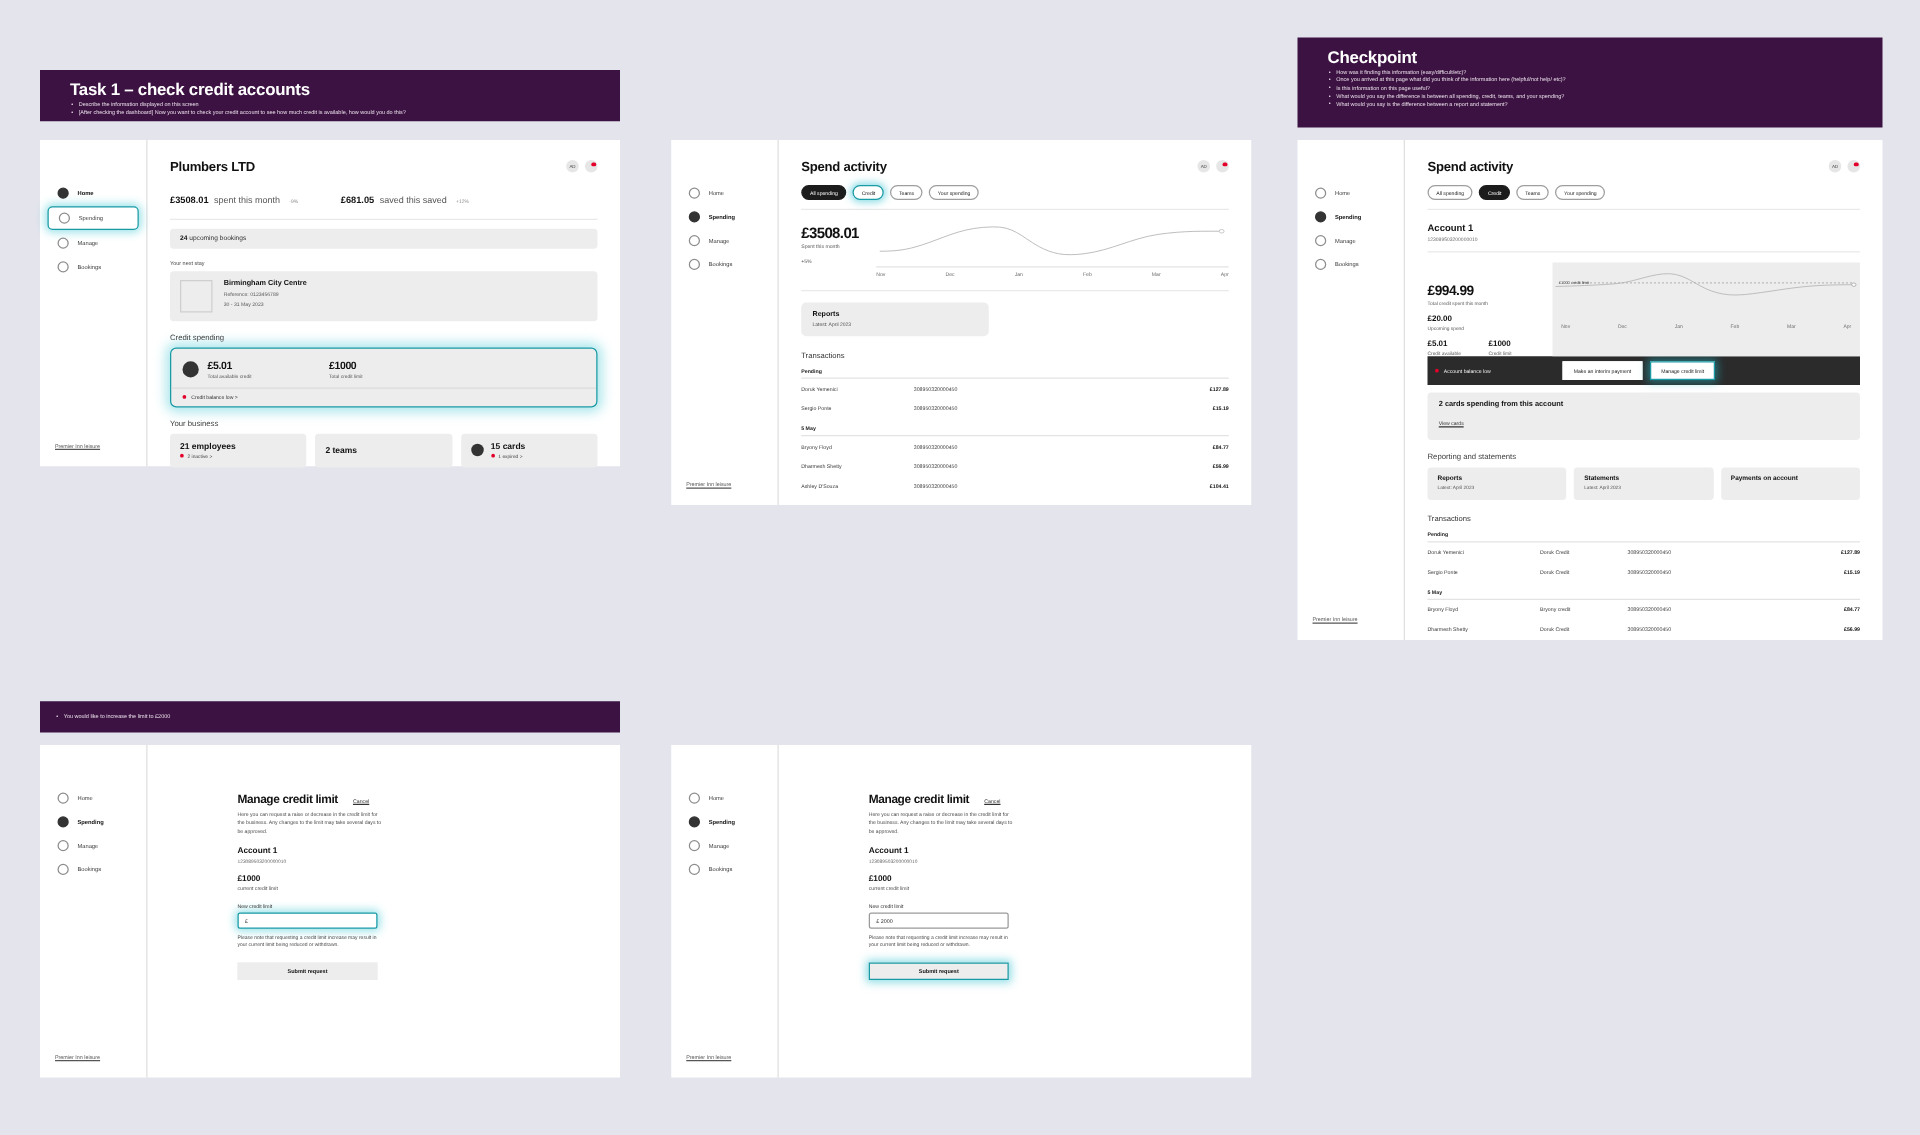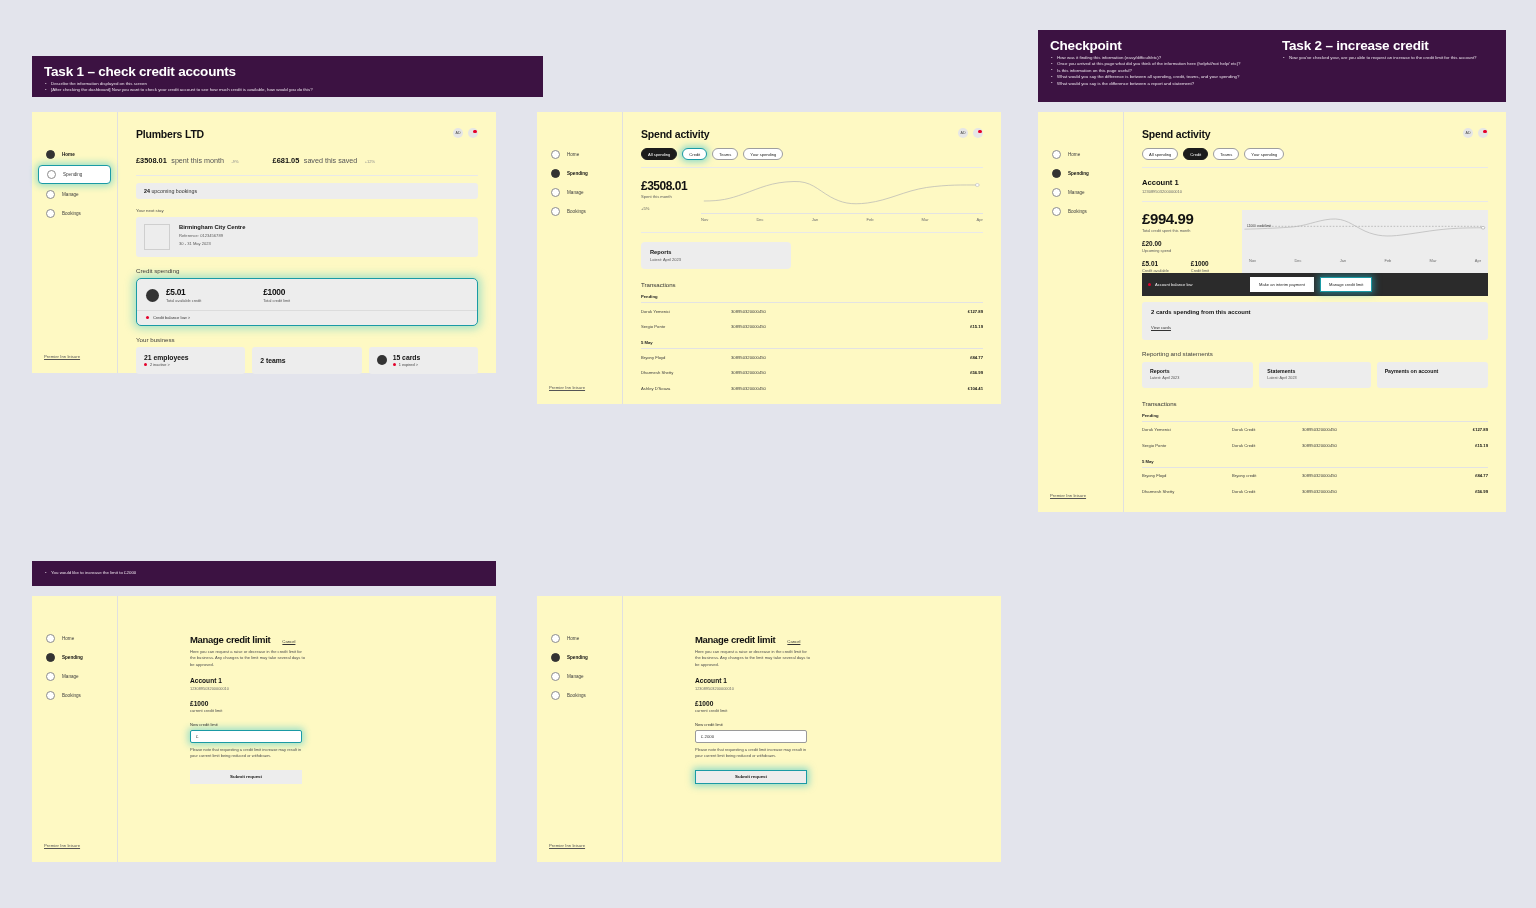--- a/index.html
+++ b/index.html
@@ -9,21 +9,21 @@
     font-family: "Liberation Sans", sans-serif;
     overflow: hidden;
   }
   .canvas { position: relative; width: 1536px; height: 908px; }
 
   
   .banner {
     position: absolute;
     background: #3c1242;
     color: #ffffff;
-    padding: 8px 12px 10px 12px;
+    padding: 8px 12px 10px 24px;
   }
   .banner h1 {
     font-size: 13.5px;
     font-weight: bold;
     letter-spacing: -0.2px;
     margin-bottom: 2px;
   }
   .banner ul { list-style: none; }
   .banner li {
     font-size: 4.4px;
@@ -39,21 +39,21 @@
     top: -0.5px;
   }
   .banner.split { display: flex; gap: 0; }
   .banner.split .col { flex: 1; }
   .banner.split .col.right { padding-left: 20px; }
   .banner.thin { padding: 9px 12px; }
 
   
   .window {
     position: absolute;
-    background: #fef9c3;
+    background: #ffffff;
     display: flex;
   }
   .sidebar {
     border-right: 1px solid #e0e0e0;
     position: relative;
     flex: 0 0 auto;
   }
   .nav { padding-top: 32px; }
   .nav-item {
     display: flex;
@@ -201,21 +201,21 @@
   .tx-name { flex: 0 0 90px; }
   .tx-card { flex: 0 0 70px; }
   .tx-acct { flex: 1; }
   .tx-amt { font-weight: bold; color: #111; text-align: right; flex: 0 0 46px; }
 
   
   .acct-h { font-size: 7.6px; font-weight: bold; color: #111; margin-top: 10px; }
   .acct-n { font-size: 4px; color: #6a6a6a; margin-top: 1.5px; }
   .acct-block { display: flex; margin-top: 7px; border-top: 1px solid #e9e9e9; padding-top: 8px; }
   .acct-left { flex: 0 0 100px; }
-  .acct-big { font-size: 15px; font-weight: bold; color: #111; letter-spacing: -0.4px; }
+  .acct-big { font-size: 11px; font-weight: bold; color: #111; letter-spacing: -0.4px; margin-top: 17px; }
   .acct-small-lbl { font-size: 3.9px; color: #5a5a5a; margin-top: 1px; }
   .acct-mid { font-size: 6.4px; font-weight: bold; color: #111; margin-top: 7px; }
   .acct-duo { display: flex; gap: 22px; margin-top: 7px; }
   .acct-duo .v { font-size: 6.4px; font-weight: bold; color: #111; }
   .acct-chart { flex: 1; background: #ededed; position: relative; padding-bottom: 2px; }
   .limit-tag { position: absolute; left: 5px; top: 14px; font-size: 3.2px; color: #333; }
   .acct-months { display: flex; justify-content: space-between; padding: 0 7px 3px 7px; }
   .acct-months span { font-size: 4px; color: #6e6e6e; }
 
   .actionbar {
@@ -263,21 +263,21 @@
     display: flex; align-items: center; justify-content: center;
     border: 1px solid #ededed;
   }
   .submit.focused { border: 1px solid #1a9aa5; box-shadow: 0 0 7px 2px rgba(32,190,205,0.5); }
 </style>
 </head>
 <body>
 
 <div class="canvas">
 
-  <div class="banner" style="left:32px; top:56px; width:511px; height:41px;">
+  <div class="banner" style="left:32px; top:56px; width:464px; height:41px;">
     <h1>Task 1 – check credit accounts</h1>
     <ul>
       <li>Describe the information displayed on this screen</li>
       <li>[After checking the dashboard] Now you want to check your credit account to see how much credit is available, how would you do this?</li>
     </ul>
   </div>
 
   <div class="window" style="left:32px; top:112px; width:464px; height:261px;">
 
     <div class="sidebar" style="width:86px;">
@@ -494,26 +494,20 @@
     <div class="col">
       <h1>Checkpoint</h1>
       <ul>
         <li>How was it finding this information (easy/difficult/etc)?</li>
         <li>Once you arrived at this page what did you think of the information here (helpful/not help/ etc)?</li>
         <li>Is this information on this page useful?</li>
         <li>What would you say the difference is between all spending, credit, teams, and your spending?</li>
         <li>What would you say is the difference between a report and statement?</li>
       </ul>
     </div>
-    <div class="col right">
-      <h1>Task 2 – increase credit</h1>
-      <ul>
-        <li>Now you've checked your, are you able to request an increase to the credit limit for this account?</li>
-      </ul>
-    </div>
   </div>
 
   <div class="window" style="left:1038px; top:112px; width:468px; height:400px;">
 
     <div class="sidebar" style="width:86px;">
       <div class="nav">
         <div class="nav-item">
           <span class="dot"></span>
           <span class="lbl">Home</span>
         </div>

